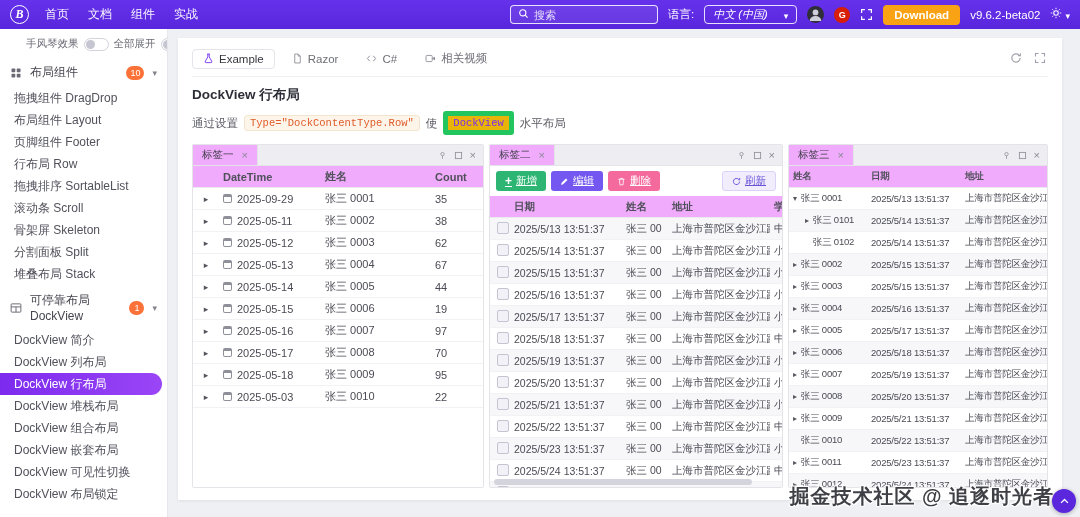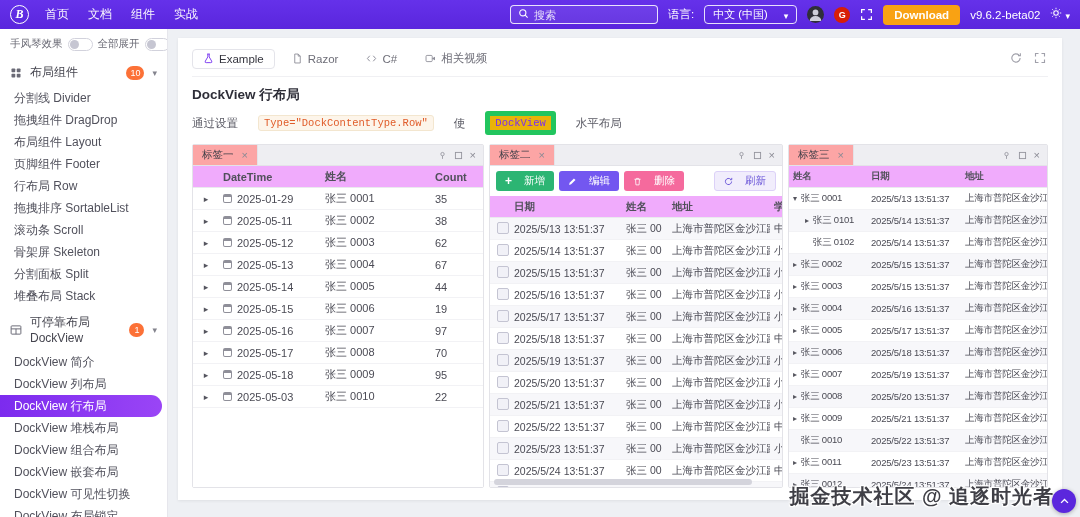--- a/index.html
+++ b/index.html
@@ -9,33 +9,33 @@
   
   .navbar { position:absolute; top:0; left:0; right:0; height:29px; background:linear-gradient(180deg,#6531ea,#5a26dd); display:flex; align-items:center; padding:0 10px; color:#fff; z-index:10; }
   .logo { width:19px; height:19px; border-radius:50%; border:1.5px solid #fff; display:flex; align-items:center; justify-content:center; font-family:"Liberation Serif",serif; font-style:italic; font-weight:bold; font-size:12px; flex:0 0 auto; }
   .nav-menu { display:flex; gap:19px; margin-left:16px; }
   .nav-item { font-size:12px; color:rgba(255,255,255,.96); cursor:pointer; text-decoration:none; }
   .nav-right { margin-left:auto; display:flex; align-items:center; gap:10px; }
   .search { width:148px; height:19px; border:1px solid rgba(255,255,255,.85); border-radius:4px; background:rgba(255,255,255,.08); display:flex; align-items:center; gap:5px; padding:0 7px; }
   .search input { background:transparent; border:none; outline:none; color:#fff; font-size:11px; width:100%; }
   .search input::placeholder { color:rgba(255,255,255,.85); }
   .lang-label { font-size:11.5px; }
-  .lang-select { height:19px; border:1px solid rgba(255,255,255,.85); border-radius:4px; display:flex; align-items:center; gap:16px; padding:0 8px; font-size:11px; cursor:pointer; }
+  .lang-select { height:19px; border:1px solid rgba(255,255,255,.85); border-radius:4px; display:flex; align-items:center; gap:16px; padding:0 8px; font-size:11px; cursor:pointer;font-style:italic; }
   .caret-dn::before { content:"▾"; font-size:9px; }
   .avatar { width:17px; height:17px; border-radius:50%; background:#2f2f38; display:flex; align-items:center; justify-content:center; overflow:hidden; cursor:pointer; }
   .gitee { width:16px; height:16px; border-radius:50%; background:#d81e06; display:flex; align-items:center; justify-content:center; cursor:pointer; }
   .gitee::before { content:"G"; color:#fff; font-size:9px; font-weight:bold; }
   .fs-ic { color:#fff; cursor:pointer; display:flex; }
   .dl-btn { height:20px; background:#f9a213; color:#fff; border:none; border-radius:4px; font-size:11.5px; font-weight:600; padding:0 11px; cursor:pointer; }
   .ver { font-size:11.5px; }
   .theme { display:flex; align-items:center; gap:3px; cursor:pointer; }
 
   
   .sidebar { position:absolute; top:29px; left:0; width:168px; bottom:0; background:#fff; border-right:1px solid #e6e6ec; overflow:hidden; }
-  .switch-row { display:flex; align-items:center; gap:5px; padding:8px 8px 6px 10px; color:#6b6b76; font-size:10.5px; white-space:nowrap; }
+  .switch-row { display:flex; align-items:center; gap:5px; padding:8px 8px 6px 26px; color:#6b6b76; font-size:10.5px; white-space:nowrap; }
   .switch { width:25px; height:13px; border-radius:7px; border:1px solid #d2d2dc; background:#fff; position:relative; flex:0 0 auto; cursor:pointer; }
   .switch::after { content:""; position:absolute; left:1px; top:1px; width:9px; height:9px; border-radius:50%; background:#c6c6d2; }
   .group-hd { display:flex; align-items:center; gap:8px; padding:7px 10px 6px; color:#45454f; font-size:12px; cursor:pointer; }
   .g-icon { color:#6a6a76; display:flex; }
   .badge { margin-left:auto; min-width:15px; height:14px; border-radius:8px; background:#fc7137; color:#fff; font-size:9px; display:flex; align-items:center; justify-content:center; padding:0 4px; }
   .g-caret { color:#83838d; font-size:9px; }
   .side-item { height:22px; line-height:22px; padding-left:14px; font-size:12px; color:#51515c; white-space:nowrap; overflow:hidden; cursor:pointer; }
   .side-item.active { background:linear-gradient(90deg,#7c2bee,#9a45f6); color:#fff; border-radius:0 13px 13px 0; margin-right:5px; }
   .caret::before { content:"▸"; }
   .caret.down::before { content:"▾"; }
@@ -45,51 +45,51 @@
   .main { position:absolute; left:168px; top:29px; right:0; bottom:0; background:#eef0f4; }
   .card { position:absolute; left:10px; top:9px; right:18px; bottom:17px; background:#fff; border-radius:0; box-shadow:0 1px 3px rgba(0,0,0,.07); padding:9px 14px 12px; display:flex; flex-direction:column; }
   .card-tabs { display:flex; align-items:center; gap:6px; border-bottom:1px solid #f0f0f3; padding-bottom:6px; position:relative; }
   .tab { display:flex; align-items:center; gap:5px; padding:3px 10px; font-size:11.5px; color:#6e6e78; border:1px solid transparent; border-radius:4px; cursor:pointer; }
   .tab.active { border-color:#e4e4ea; background:#fff; color:#35353e; }
   .tab.active .t-ic { color:#7c3bf0; }
   .t-ic { color:#8d8d98; display:flex; }
   .card-actions { position:absolute; right:2px; top:5px; display:flex; gap:12px; color:#a0a0aa; }
   .card-actions span { cursor:pointer; display:flex; }
   .title { font-size:13.5px; font-weight:bold; color:#2e2e38; margin-top:9px; }
-  .desc { margin-top:7px; font-size:11.5px; color:#5a5a64; display:flex; align-items:center; gap:20px; white-space:nowrap; }
+  .desc { margin-top:7px; font-size:11.5px; color:#5a5a64; display:flex; align-items:center; gap:6px; white-space:nowrap; }
   .chip { font-family:"Liberation Mono","DejaVu Sans Mono",monospace; font-size:10.5px; padding:1px 5px; border-radius:3px; }
   .chip-orange { background:#fdf5ea; border:1px solid #f3e6cf; color:#e05c2a; }
   .chip-purple { background:#eab308; border:5px solid #22c55e; color:#7a2ff0; }
 
   
   .dock { flex:1; margin-top:9px; display:flex; min-height:0; }
   .splitter { flex:0 0 5px; cursor:col-resize; }
   .panel { border:1px solid #e3e3e8; background:#fff; display:flex; flex-direction:column; min-width:0; border-radius:2px; }
   .p1 { flex:0 0 292px; } .p2 { flex:0 0 294px; } .p3 { flex:1; }
   .panel-hd { height:21px; background:#eeeef2; display:flex; align-items:stretch; flex:0 0 auto; border-bottom:1px solid #e3e3e8; }
-  .panel-tab { background:#fca5a5; display:flex; align-items:center; gap:8px; padding:0 9px; font-size:10.5px; color:#3f3f48; border-right:1px solid #e3e3e8; cursor:pointer; }
+  .panel-tab { background:#f0abfc; display:flex; align-items:center; gap:8px; padding:0 9px; font-size:10.5px; color:#3f3f48; border-right:1px solid #e3e3e8; cursor:pointer; }
   .x { color:#8a8a94; font-size:11px; line-height:1; cursor:pointer; }
   .x::before { content:"×"; }
   .hd-icons { margin-left:auto; display:flex; align-items:center; gap:7px; padding-right:7px; color:#94949e; }
   .hd-icons span { display:flex; cursor:pointer; }
   .panel-bd { flex:1; min-height:0; overflow:hidden; position:relative; background:#fff; display:flex; flex-direction:column; }
 
   .t-head, .t-row { display:grid; align-items:center; }
   .t-head { background:#f0abfc; border-bottom:1px solid #eaeaee; color:#50505a; font-weight:bold; flex:0 0 auto; }
   .t-head > span, .t-row > span { padding:0 4px; overflow:hidden; white-space:nowrap; }
   .t-row { border-bottom:1px solid #f2f2f5; color:#4a4a54; }
   .rows { flex:1; overflow:hidden; }
 
   .p1 .t-head, .p1 .t-row { grid-template-columns:26px 102px 1fr 52px; height:22px; font-size:11px; }
   .p1 .caret { color:#55555e; font-size:9px; text-align:center; }
   .date-cell { display:flex; align-items:center; gap:5px; }
   .cal-icon { width:9px; height:9px; border:1px solid #8f8f99; border-top-width:3px; border-radius:2px; display:inline-block; flex:0 0 auto; }
 
   .toolbar { display:flex; align-items:center; gap:5px; padding:5px 6px; flex:0 0 auto; }
-  .btn { height:20px; display:inline-flex; align-items:center; gap:12px; padding:0 9px; border:none; border-radius:3px; font-size:10.5px; color:#fff; cursor:pointer; font-family:inherit; }
+  .btn { height:20px; display:inline-flex; align-items:center; gap:4px; padding:0 9px; border:none; border-radius:3px; font-size:10.5px; color:#fff; cursor:pointer; font-family:inherit;text-decoration:underline; }
   .btn svg { display:block; }
   .btn-add { background:#2cb573; }
   .btn-edit { background:#7357f0; }
   .btn-del { background:#f56a9d; }
   .btn-refresh { margin-left:auto; background:#f1edfc; color:#6a55d8; border:1px solid #dcd1f8; }
   .plus-ic::before { content:"+"; font-weight:bold; font-size:12px; line-height:1; }
 
   .p2 .t-head, .p2 .t-row { grid-template-columns:20px 112px 46px 102px 40px; height:22px; font-size:10.5px; }
   .p2 .rows .t-row:nth-of-type(odd) { background:#f7f7fa; }
   .chk { width:12px; height:12px; border:1px solid #c4c4d2; border-radius:2px; background:#f1f1f7; display:inline-block; margin-left:3px; cursor:pointer; }
@@ -185,21 +185,20 @@
             <rect x="2" y="9" width="5" height="5" rx="1"></rect>
             <rect x="9" y="9" width="5" height="5" rx="1"></rect>
           </svg>
         </span>
       <span>布局组件</span>
       <span class="badge">10</span>
       <span class="g-caret caret down"></span>
     </div>
     <div class="side-items">
 
-    <div class="side-item"><span>分割线 Divider</span></div>
         <div class="side-item"><span>拖拽组件 DragDrop</span></div>
         <div class="side-item"><span>布局组件 Layout</span></div>
         <div class="side-item"><span>页脚组件 Footer</span></div>
         <div class="side-item"><span>行布局 Row</span></div>
         <div class="side-item"><span>拖拽排序 SortableList</span></div>
         <div class="side-item"><span>滚动条 Scroll</span></div>
         <div class="side-item"><span>骨架屏 Skeleton</span></div>
         <div class="side-item"><span>分割面板 Split</span></div>
         <div class="side-item"><span>堆叠布局 Stack</span></div>
       </div>
@@ -321,21 +320,21 @@
               <span>DateTime</span>
               <span>姓名</span>
               <span>Count</span>
             </div>
             <div class="rows">
 
             <div class="t-row">
                   <span class="caret"></span>
                   <span class="date-cell">
                     <i class="cal-icon"></i>
-                    <span>2025-01-29</span>
+                    <span>2025-09-29</span>
                   </span>
                   <span>张三 0001</span>
                   <span>35</span>
                 </div>
                 <div class="t-row">
                   <span class="caret"></span>
                   <span class="date-cell">
                     <i class="cal-icon"></i>
                     <span>2025-05-11</span>
                   </span>

